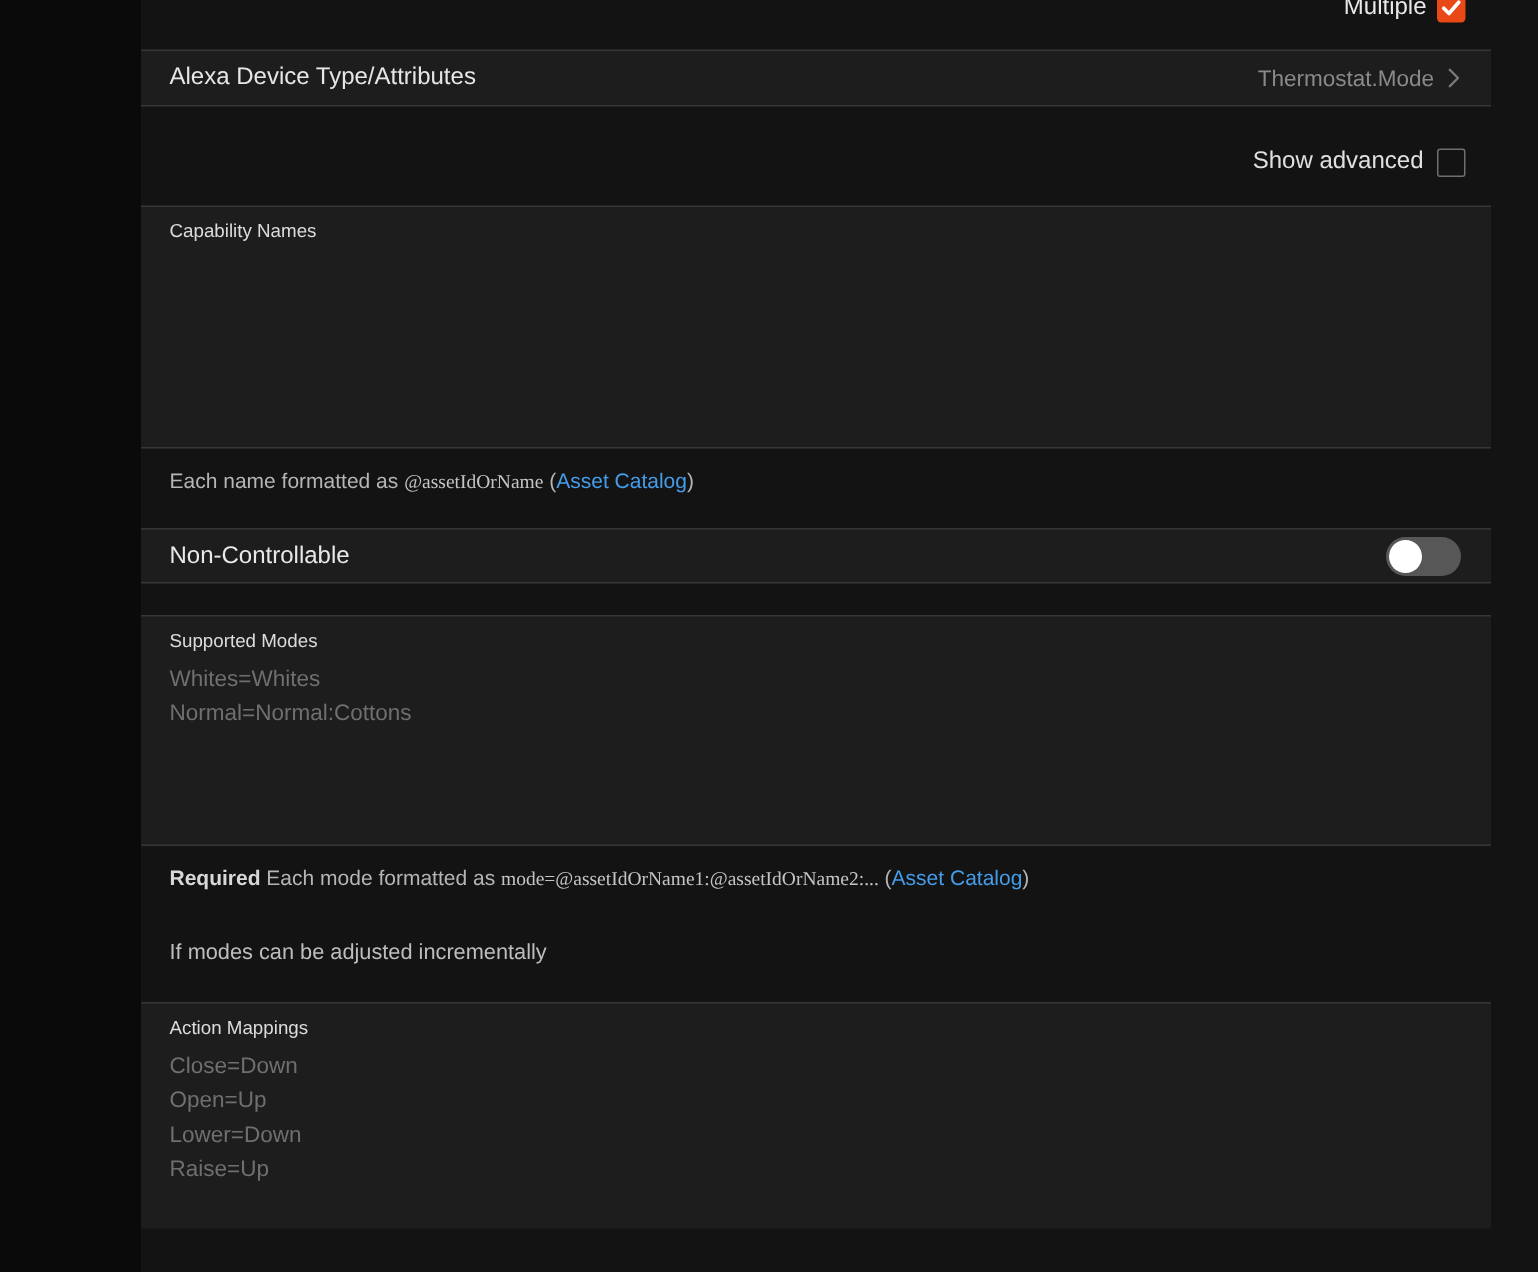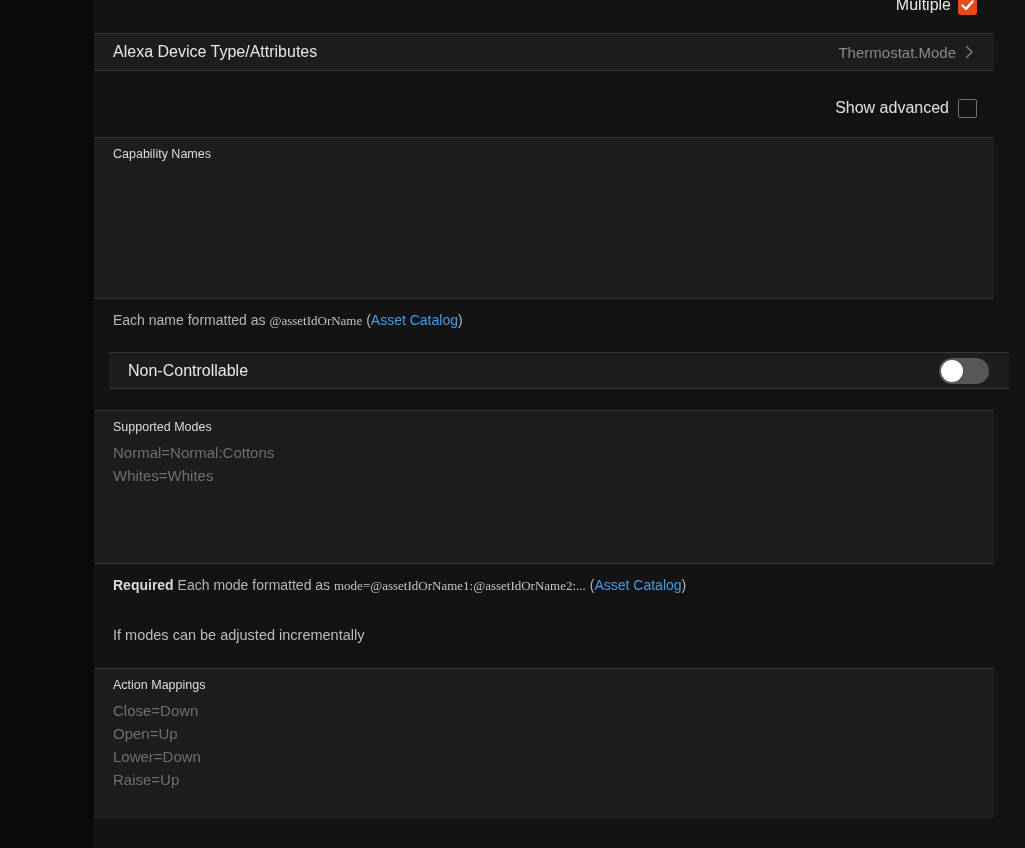--- a/index.html
+++ b/index.html
@@ -43,21 +43,21 @@
   .value{color:#e6e6e6;font-size:15px;line-height:23px;}
   .ph{color:#6f6f6f;font-size:15px;line-height:23px;}
   .clearbtn{
     width:21px;height:21px;border-radius:50%;background:#a3a3a3;
     display:flex;align-items:center;justify-content:center;flex:0 0 auto;cursor:pointer;
   }
   .helper{padding:12px 18px 0 19px;color:#b5b5b5;font-size:14px;line-height:19px;}
   .helper .mono{font-family:Liberation Serif, serif;font-size:13px;color:#c4c4c4;text-align:right;}
   .helper .req{font-weight:bold;color:#d8d8d8;}
   .helper a, .helper .link{color:#459ce8;text-decoration:none;cursor:pointer;}
-  .row-toggle{height:37px;margin-left:15px;}
+  .row-toggle{height:37px;}
   .row-toggle .rlabel{color:#e8e8e8;font-size:16px;}
   .toggle{width:50px;height:26px;border-radius:13px;background:#575757;position:relative;flex:0 0 auto;cursor:pointer;}
   .toggle .knob{position:absolute;left:2px;top:2px;width:22px;height:22px;border-radius:50%;background:#ffffff;}
   .show-adv{
     margin-top:26px;height:22px;display:flex;align-items:center;justify-content:flex-end;
     gap:9px;padding-right:17px;text-align:center;
   }
   .show-adv .lbl{color:#e0e0e0;font-size:16px;}
   
   .panel.capability{margin-top:18px;height:162px;}
@@ -111,22 +111,22 @@
     <span class="toggle">
         <span class="knob"></span>
       </span>
   </div>
 
   <div class="gap21"></div>
 
   <div class="panel modes w">
     <div class="flabel">Supported Modes</div>
     <div style="margin-top:5px;">
+      <div class="ph">Whites=Whites</div>
       <div class="ph">Normal=Normal:Cottons</div>
-      <div class="ph">Whites=Whites</div>
     </div>
   </div>
 
   <div class="helper strip-h w">
     <span class="req">Required</span><span> Each mode formatted as </span><span class="mono">mode=@assetIdOrName1:@assetIdOrName2:...</span><span> (</span><span class="link">Asset Catalog</span><span>)</span>
   </div>
 
 
   <div class="helper strip-desc w">If modes can be adjusted incrementally</div>
 

